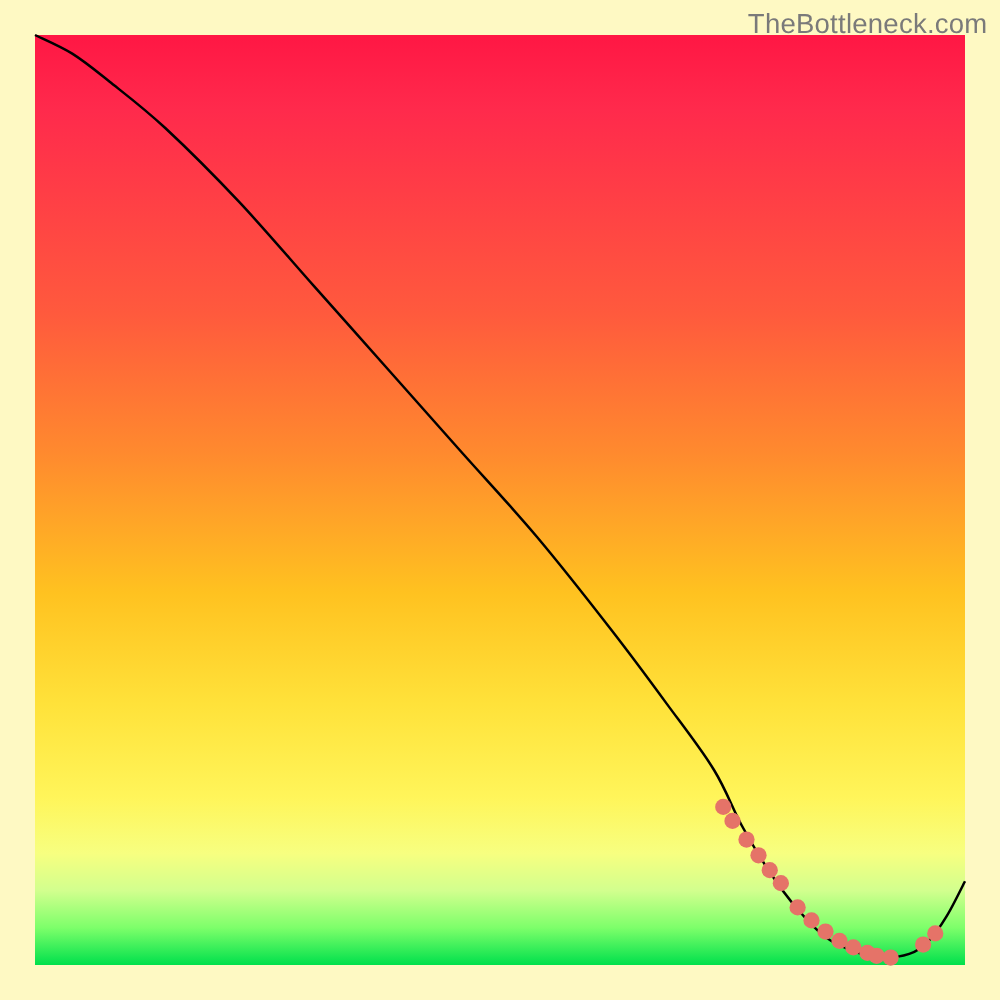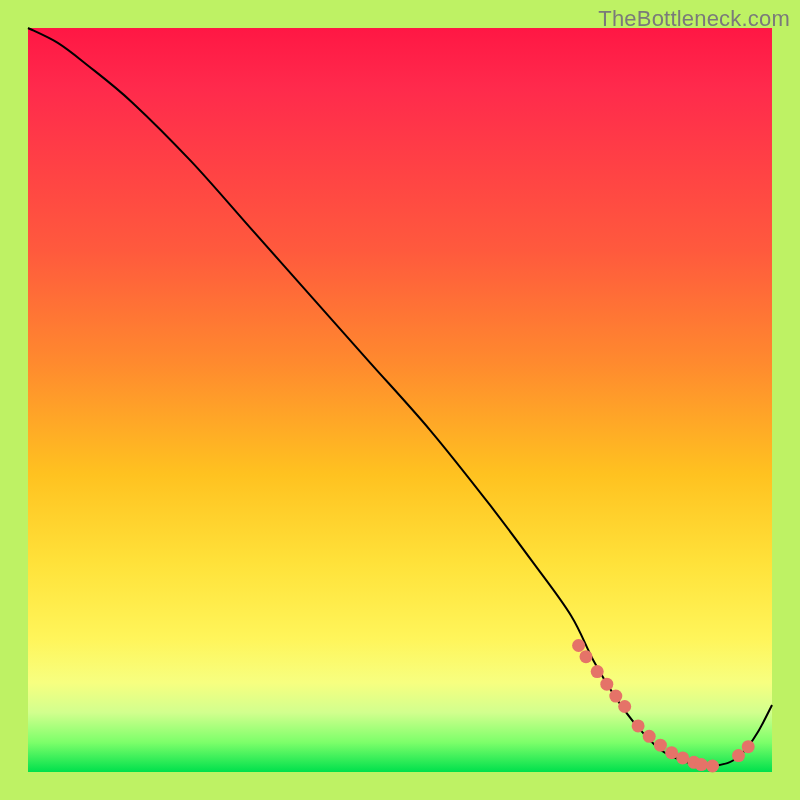--- a/index.html
+++ b/index.html
@@ -8,21 +8,21 @@
     width: 800px;
     height: 800px;
     background: #000;
     overflow: hidden;
     font-family: Arial, Helvetica, sans-serif;
   }
   .frame {
     position: relative;
     width: 800px;
     height: 800px;
-    background: #bef264;
+    background: #fef9c3;
   }
   .plot-area {
     position: absolute;
     left: 28px;
     top: 28px;
     width: 744px;
     height: 744px;
     
     background: linear-gradient(
       to bottom,

